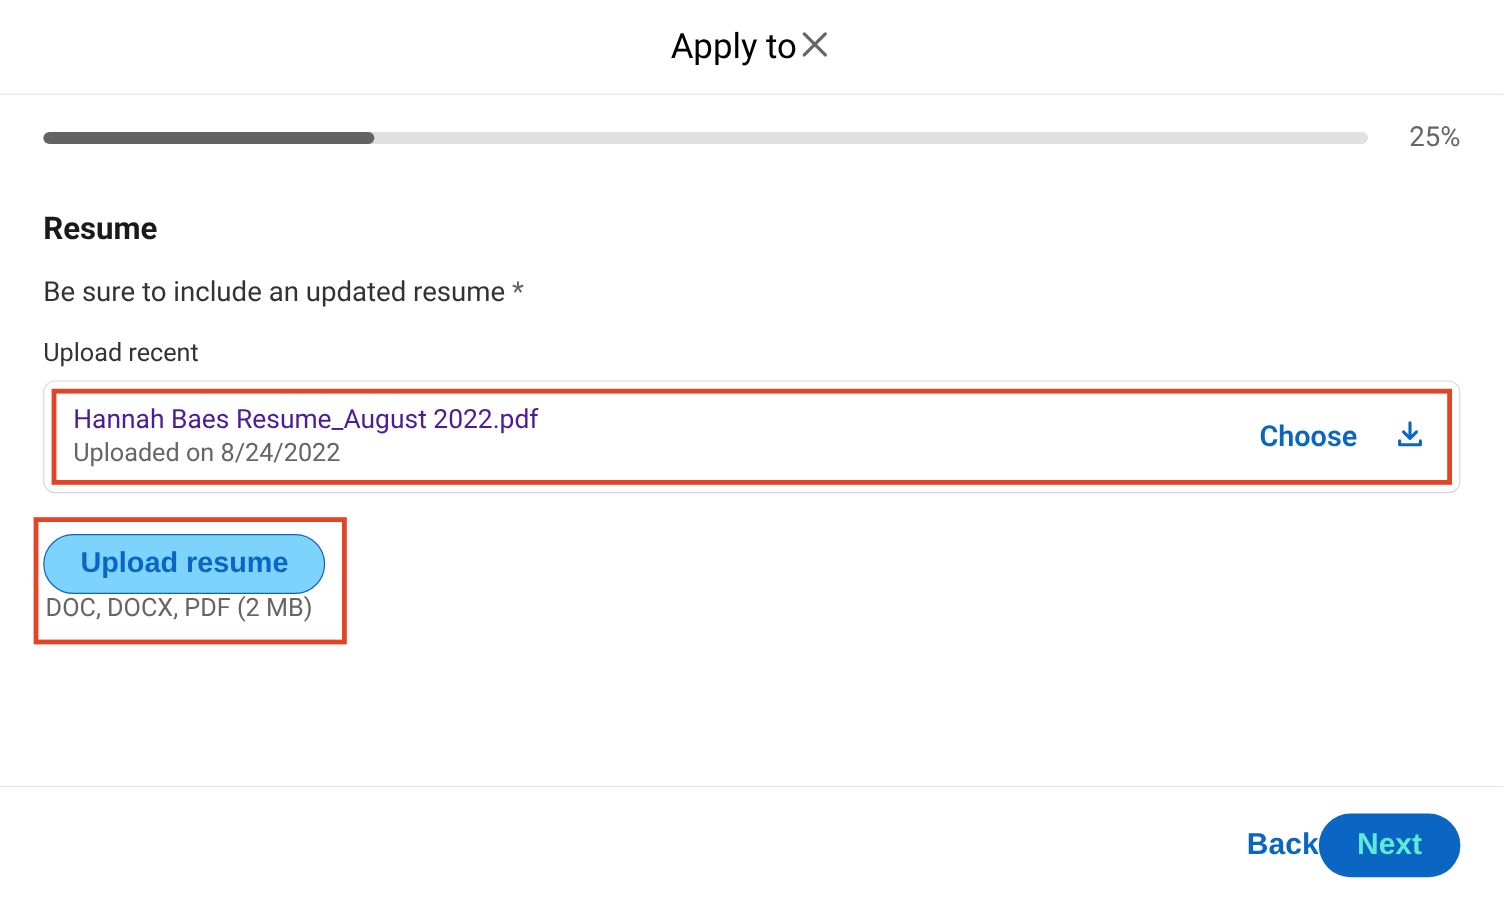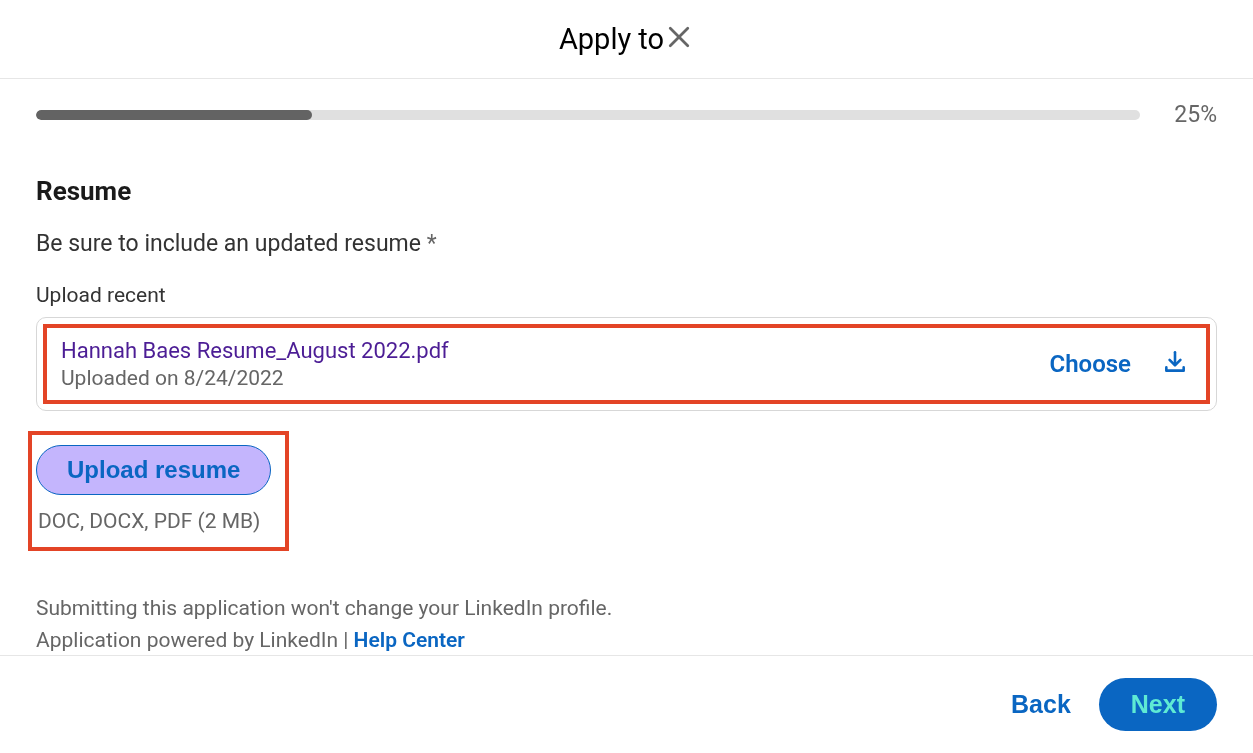--- a/index.html
+++ b/index.html
@@ -121,27 +121,26 @@
       border: 4px solid #e34426;
       display: inline-block;
       padding: 10px 14px 14px 4px;
       margin-left: -8px;
       margin-bottom: 42px;
     }
     .upload-button {
       display: inline-block;
       border: 1.5px solid #0a66c2;
       color: #0a66c2;
-      background: #c4b5fd;
+      background: #7dd3fc;
       border-radius: 30px;
       padding: 10px 30px;
       font-size: 24px;
       font-weight: 600;
       cursor: pointer;
-      margin-bottom: 14px;
     }
     .upload-hint {
       font-size: 21px;
       color: #666666;
       padding-left: 2px;
     }
     .footer-notes {
       font-size: 21px;
       color: #666666;
       line-height: 1.5;
@@ -155,21 +154,20 @@
     .bottom-bar {
       position: absolute;
       bottom: 0;
       left: 0;
       right: 0;
       border-top: 1px solid #e6e6e6;
       padding: 22px 36px;
       display: flex;
       justify-content: flex-end;
       align-items: center;
-      gap: 28px;
     }
     .back-button {
       color: #0a66c2;
       font-size: 25px;
       font-weight: 600;
       background: none;
       border: none;
       cursor: pointer;
     }
     .next-button {
@@ -231,25 +229,19 @@
         </span>
       </div>
     </div>
   </div>
 
   <div class="upload-section">
     <button class="upload-button">Upload resume</button>
     <div class="upload-hint">DOC, DOCX, PDF (2 MB)</div>
   </div>
 
-  <div class="footer-notes">
-    <div>Submitting this application won't change your LinkedIn profile.</div>
-    <div>
-      <span>Application powered by LinkedIn | </span><a href="#" class="help-link">Help Center</a>
-    </div>
-  </div>
 
 </div>
 
 <div class="bottom-bar">
   <button class="back-button">Back</button>
   <button class="next-button">Next</button>
 </div>
 
 </body></html>

